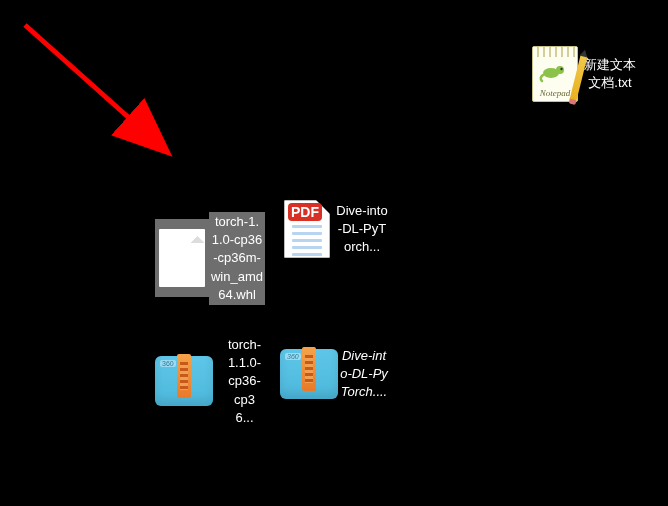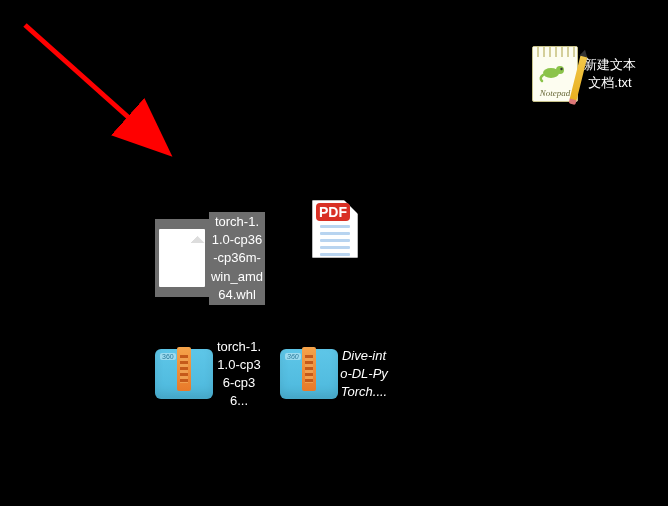--- a/index.html
+++ b/index.html
@@ -243,23 +243,24 @@
       <div class="pdf-badge">PDF</div>
       <div class="pdf-lines">
           <span></span>
           <span></span>
           <span></span>
           <span></span>
           <span></span>
         </div>
     </div>
   </div>
-</div>
-
-<div class="desktop-item" style="left:155px; top:335px;">
+  <div class="label">Dive-into-DL-PyTorch...</div>
+</div>
+
+<div class="desktop-item" style="left:155px; top:335px;gap:11px;">
   <div class="icon-holder">
     <div class="file-zip">
         <div class="zip-badge">360</div>
       </div>
   </div>
   <div class="label">torch-1.1.0-cp36-cp36...</div>
 </div>
 
 <div class="desktop-item" style="left:280px; top:335px;font-style:italic;">
   <div class="icon-holder">

